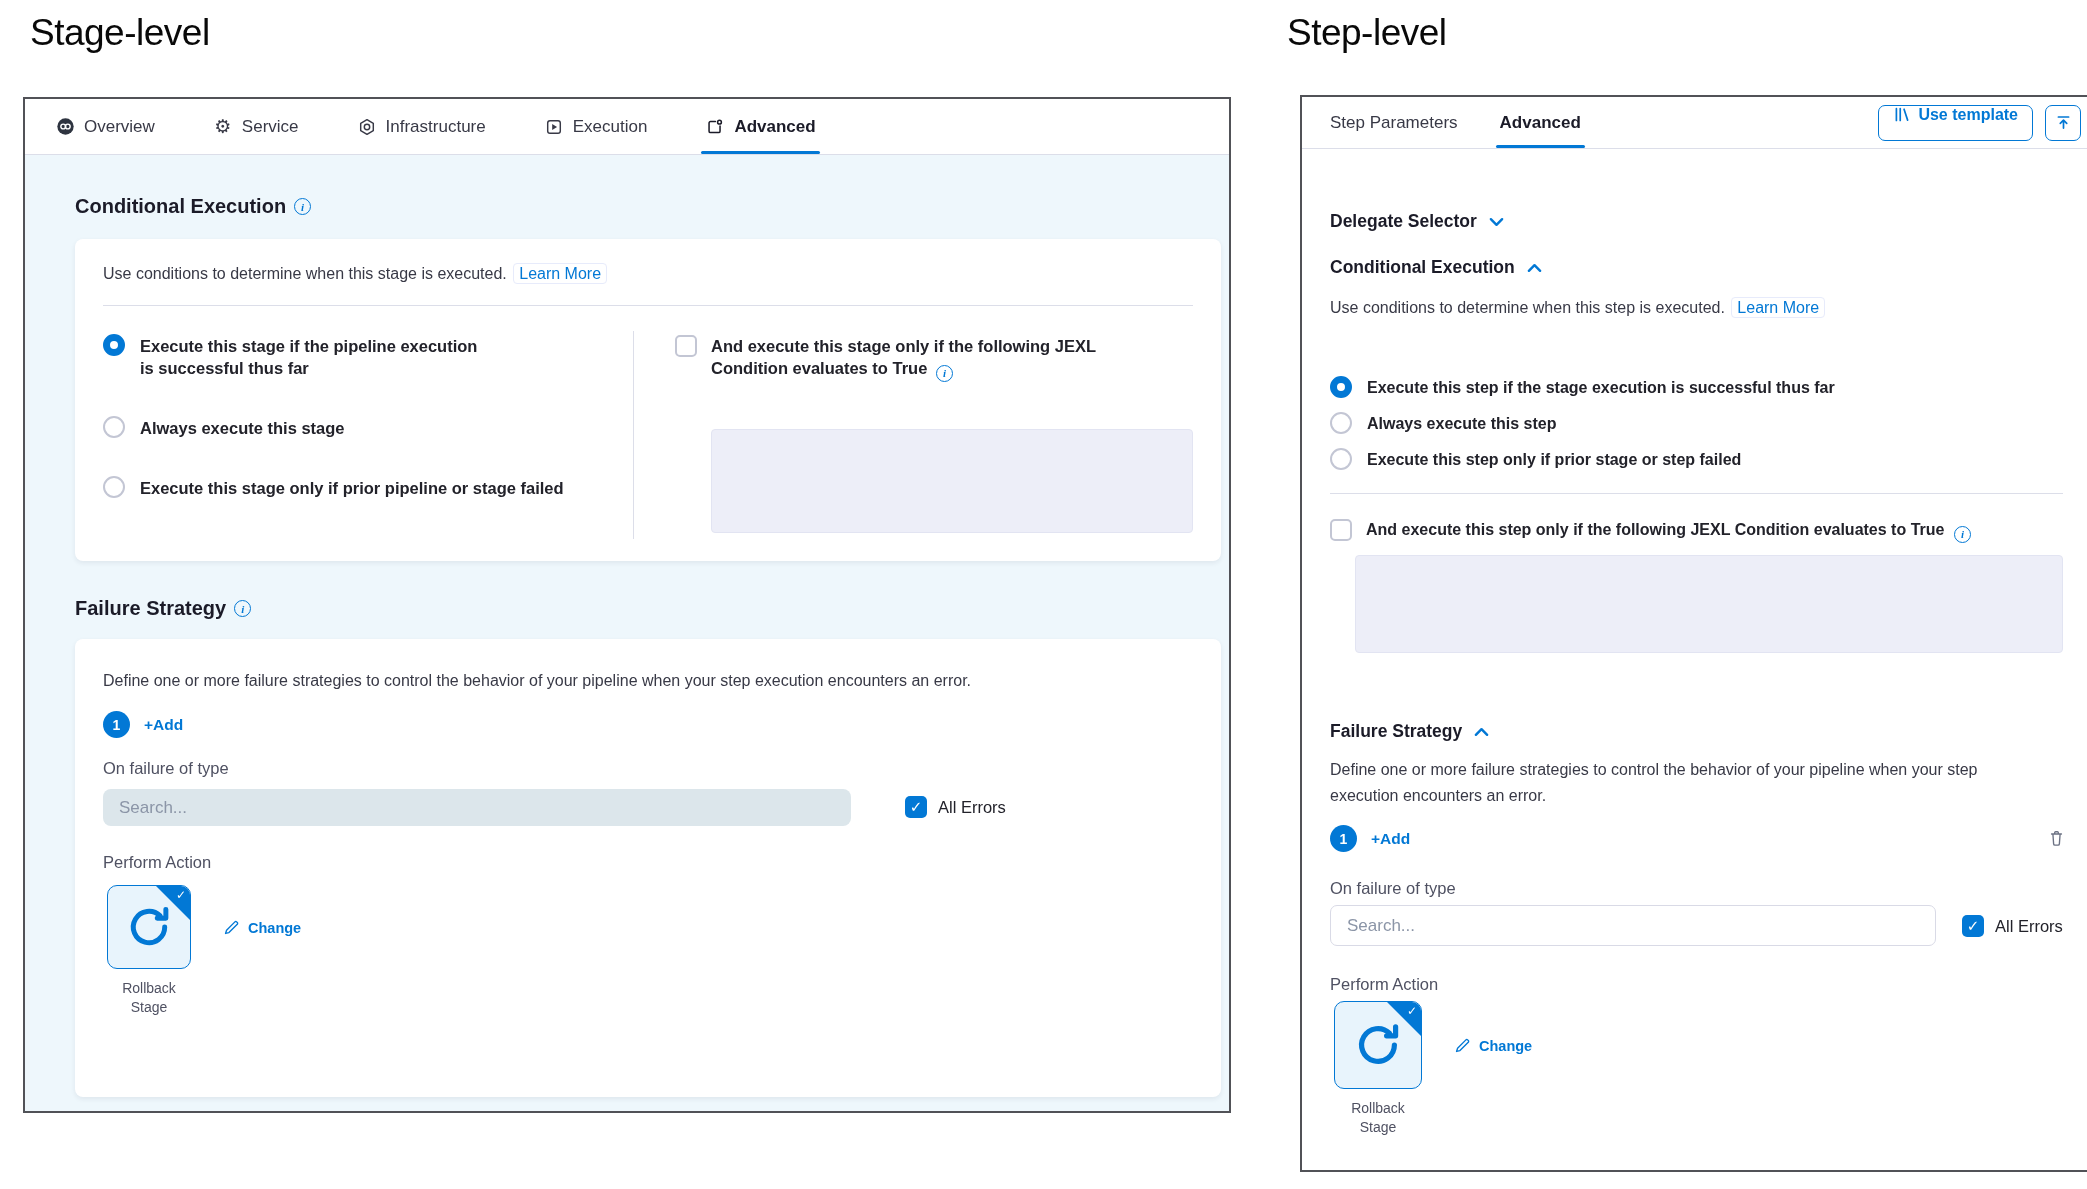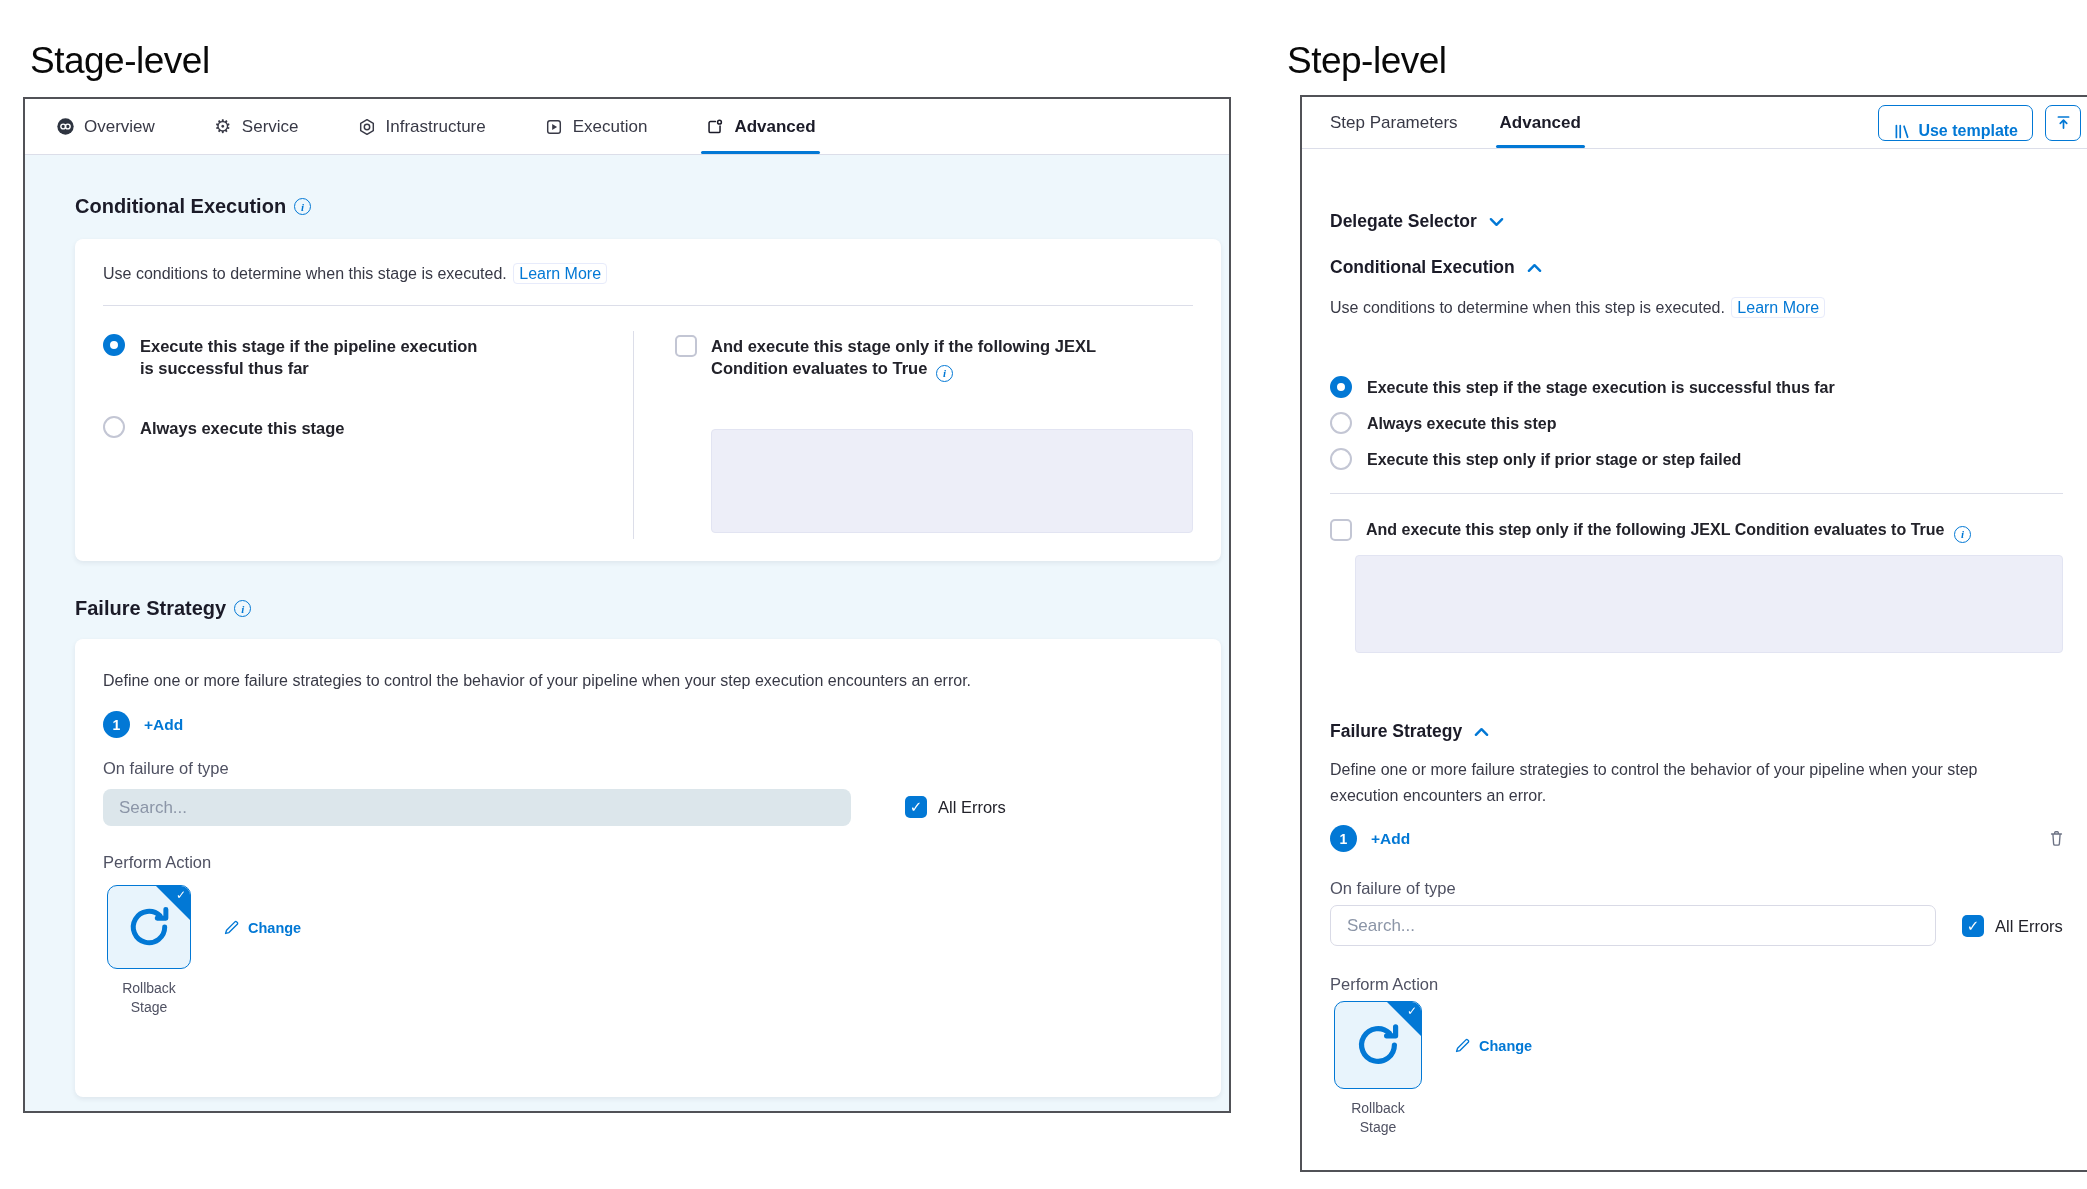--- a/index.html
+++ b/index.html
@@ -1,39 +1,39 @@
 <!DOCTYPE html>
 <html><head>
 <meta charset="utf-8">
 <style>
   * { box-sizing: border-box; margin: 0; padding: 0; }
   html,body { background:#fff; }
   body { font-family: "Liberation Sans", "DejaVu Sans", sans-serif; }
   .canvas { position:relative; width:2087px; height:1189px; background:#fff; overflow:hidden; }
 
-  .page-title { position:absolute; font-size:37px; color:#090909; letter-spacing:-0.5px;margin-top:28px; }
+  .page-title { position:absolute; font-size:37px; color:#090909; letter-spacing:-0.5px; }
   #stage-title { left:30px; top:12px; }
   #step-title { left:1287px; top:12px; }
 
   .panel { position:absolute; background:#fff; border:2px solid #515257;padding-left:21px; }
   #stage-panel { left:23px; top:97px; width:1208px; height:1016px; }
   #step-panel { left:1300px; top:95px; width:797px; height:1077px; }
 
   
   .tabbar { position:absolute; left:0; right:0; top:0; display:flex; align-items:center; background:#fff; border-bottom:1px solid #dcdee9; }
   #stage-panel .tabbar { height:56px; padding-left:30px; gap:58px; }
   #step-panel .tabbar { height:52px; padding-left:28px; gap:42px; }
   .tab { position:relative; display:flex; align-items:center; gap:9px; height:100%; font-size:17px; color:#383946; cursor:pointer; white-space:nowrap; }
   .tab.active { font-weight:bold; color:#1b1b28; }
   .tab.active::after { content:""; position:absolute; left:-4px; right:-4px; bottom:0; height:3px; background:#0278d5; border-radius:2px; }
   .tab .ticon { display:inline-flex; width:20px; height:20px; align-items:center; justify-content:center; }
   .gear-glyph { font-size:19px; line-height:1; color:#383946; }
 
   .tab-actions { margin-left:auto; display:flex; align-items:center; gap:12px; padding-right:14px; }
-  .btn-outline { display:flex; align-items:flex-end; gap:8px; height:36px; padding:0 14px; border:1.5px solid #0278d5; border-radius:7px; color:#0278d5; font-size:16px; font-weight:bold; background:#fff; cursor:pointer; }
+  .btn-outline { display:flex; align-items:flex-start; gap:8px; height:36px; padding:0 14px; border:1.5px solid #0278d5; border-radius:7px; color:#0278d5; font-size:16px; font-weight:bold; background:#fff; cursor:pointer; }
   .btn-icon { width:36px; height:36px; display:flex; align-items:center; justify-content:center; border:1.5px solid #0278d5; border-radius:7px; background:#fff; cursor:pointer; }
 
   
   #stage-content { position:absolute; top:56px; left:0; right:0; bottom:0; background:#eef7fc; }
   .sec-heading { position:absolute; left:50px; display:flex; align-items:center; gap:8px; font-size:20px; font-weight:bold; color:#1b1b28; }
   .info-dot { display:inline-flex; width:17px; height:17px; border:1.5px solid #0278d5; border-radius:50%; color:#0278d5; font-size:11px; font-weight:bold; align-items:center; justify-content:center; font-family:"Liberation Serif", serif; font-style:italic; cursor:pointer; }
   .card { position:absolute; left:50px; width:1146px; background:#fff; border-radius:8px; box-shadow:0 2px 5px rgba(40,41,61,.08); }
   #ce-card { top:84px; height:322px; }
   #fs-card { top:484px; height:458px; }
 
@@ -150,20 +150,24 @@
         <div class="hdivider"></div>
 
         <div class="radio-row" style="left:28px; top:96px; width:382px;">
           <span class="radio on"></span>
           <span class="radio-label" style="max-width:345px;">Execute this stage if the pipeline execution is successful thus far</span>
         </div>
         <div class="radio-row" style="left:28px; top:178px;">
           <span class="radio"></span>
           <span class="radio-label">Always execute this stage</span>
         </div>
+        <div class="radio-row" style="left:28px; top:238px;">
+          <span class="radio"></span>
+          <span class="radio-label">Execute this stage only if prior pipeline or stage failed</span>
+        </div>
 
         <div class="vdivider"></div>
 
         <div class="check-row" style="left:600px; top:96px; width:520px;">
           <span class="check"></span>
           <span class="radio-label" style="max-width:430px;">
             <span>And execute this stage only if the following JEXL Condition evaluates to True</span>
             <span class="info-dot" style="vertical-align:-3px; margin-left:4px;">i</span>
           </span>
         </div>

